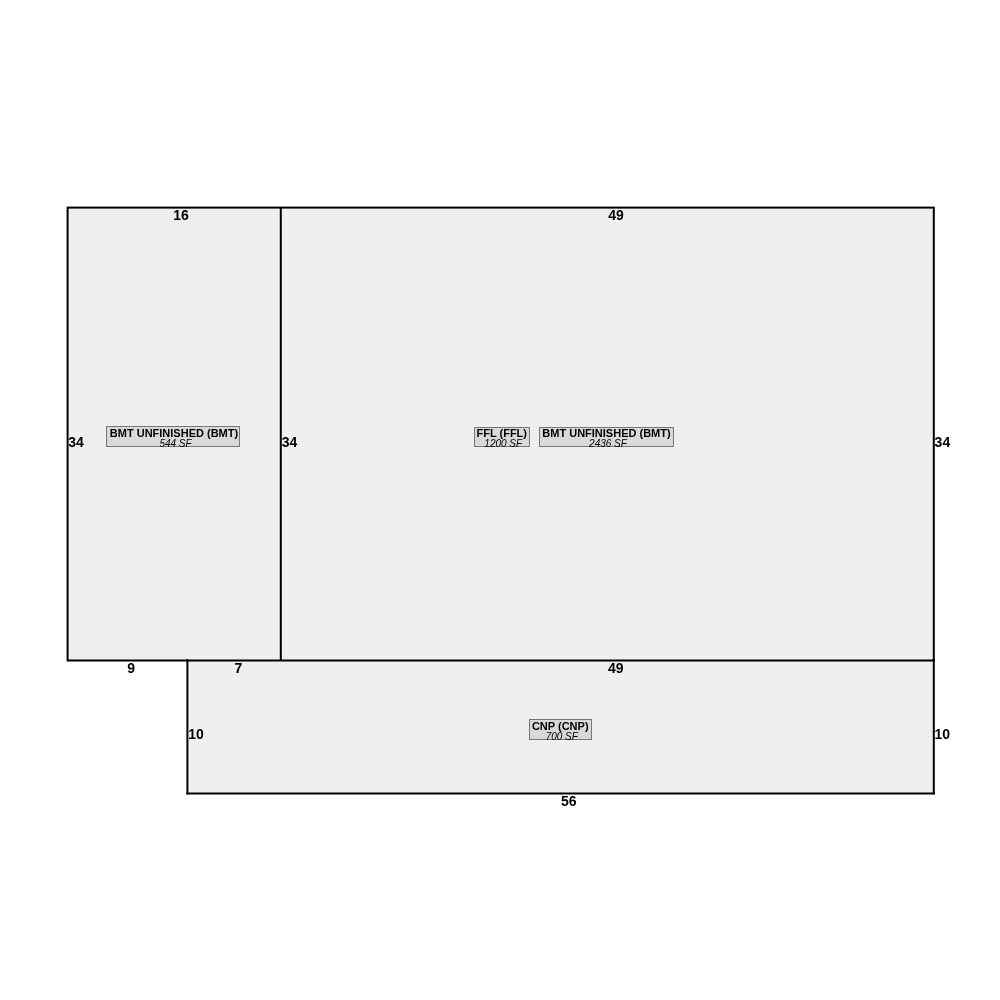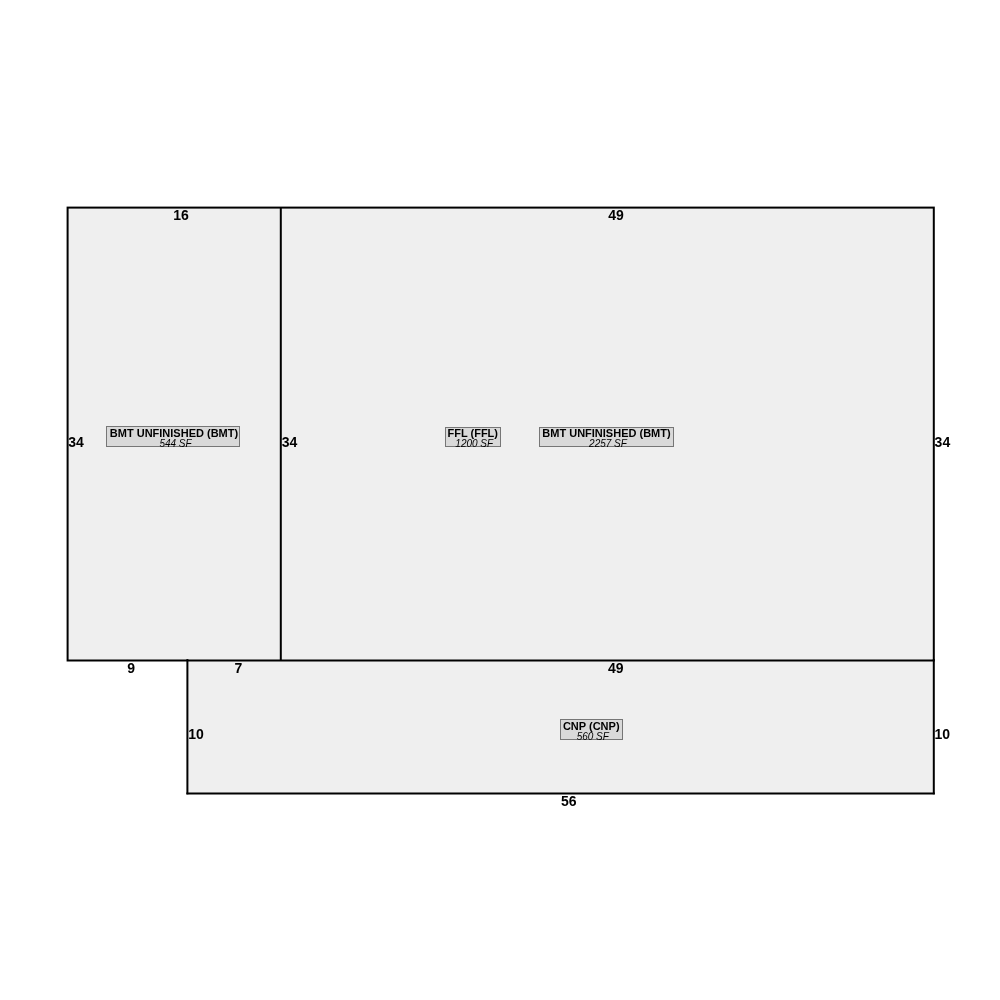--- a/index.html
+++ b/index.html
@@ -52,27 +52,27 @@
   <text class="dim" x="934.4" y="739.2">10</text>
 
   <text class="dim" x="561.0" y="805.5">56</text>
 </svg>
 
 <div class="lblbox" style="left:106px;top:426.3px;width:134px;height:21.2px;padding-left:2px;">
   <div class="l1">BMT UNFINISHED (BMT)</div>
   <div class="l2">544 SF</div>
 </div>
 
-<div class="lblbox" style="left:445px;top:426.5px;width:55.5px;height:20.5px;">
+<div class="lblbox" style="left:474px;top:426.5px;width:55.5px;height:20.5px;">
   <div class="l1">FFL (FFL)</div>
   <div class="l2">1200 SF</div>
 </div>
 
 <div class="lblbox" style="left:539px;top:426.5px;width:135px;height:20.5px;">
   <div class="l1">BMT UNFINISHED (BMT)</div>
-  <div class="l2">2257 SF</div>
+  <div class="l2">2436 SF</div>
 </div>
 
-<div class="lblbox" style="left:560px;top:719.4px;width:62.5px;height:20.8px;">
+<div class="lblbox" style="left:529px;top:719.4px;width:62.5px;height:20.8px;">
   <div class="l1">CNP (CNP)</div>
-  <div class="l2">560 SF</div>
+  <div class="l2">700 SF</div>
 </div>
 </div>
 
 </body></html>

